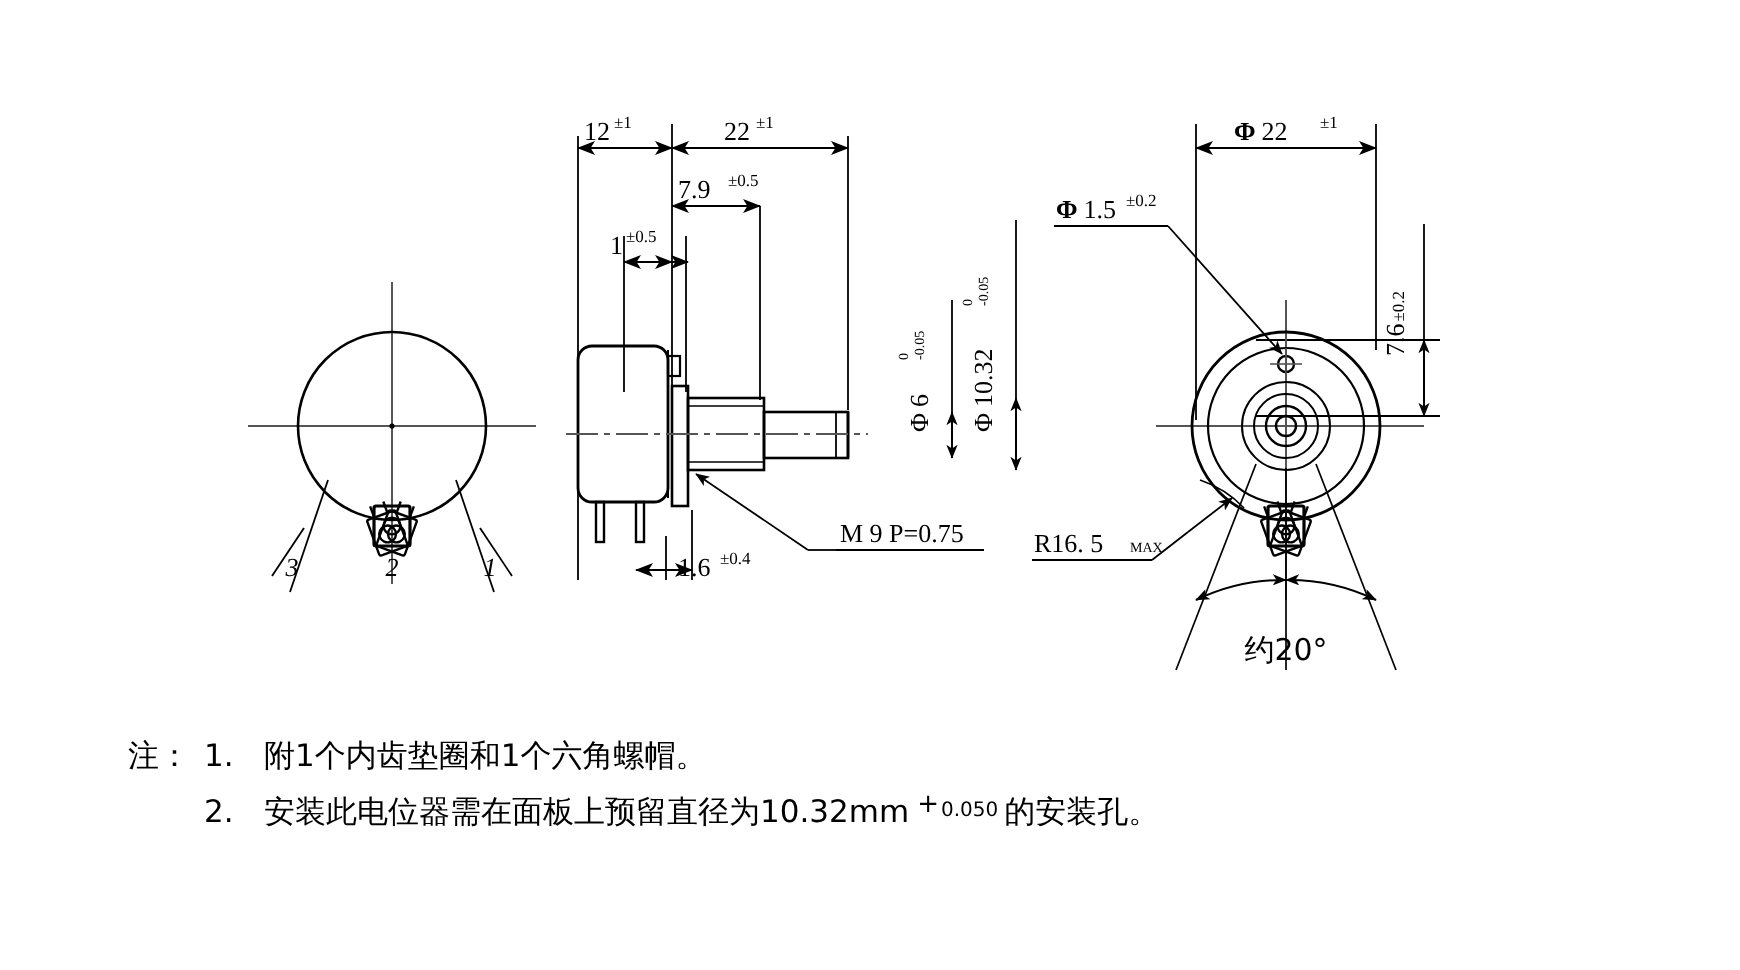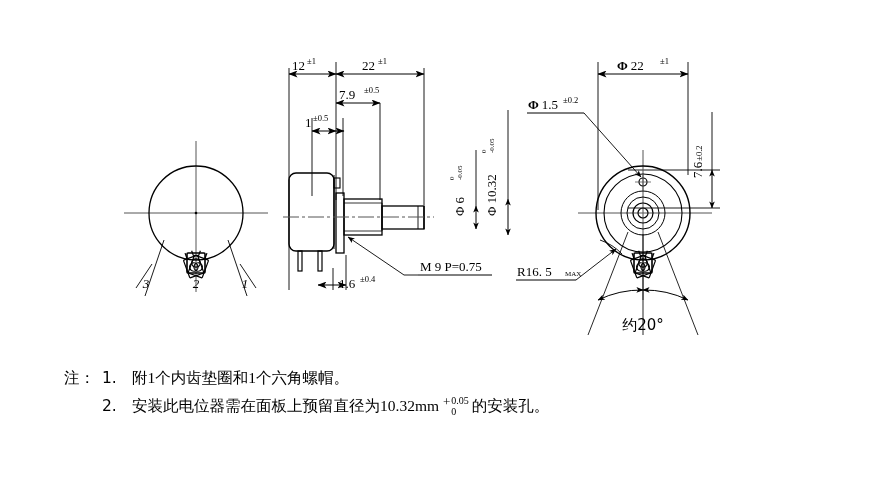--- a/index.html
+++ b/index.html
@@ -66,25 +66,24 @@
   .note-lead {
     width: 38px;
     flex: 0 0 auto;
   }
   .note-num {
     width: 30px;
     flex: 0 0 auto;
   }
   .note-body {
     flex: 0 0 auto;
-    font-family: Liberation Serif, serif;
   }
   .tolstack {
     display: inline-flex;
-    flex-direction: column;
+    flex-direction: row;
     font-size: 10px;
     line-height: 11px;
     vertical-align: middle;
     margin: 0 3px 0 1px;
     position: relative;
     top: -1px;
   }
   .plusmark {
     display: inline-block;
     font-size: 13px;

